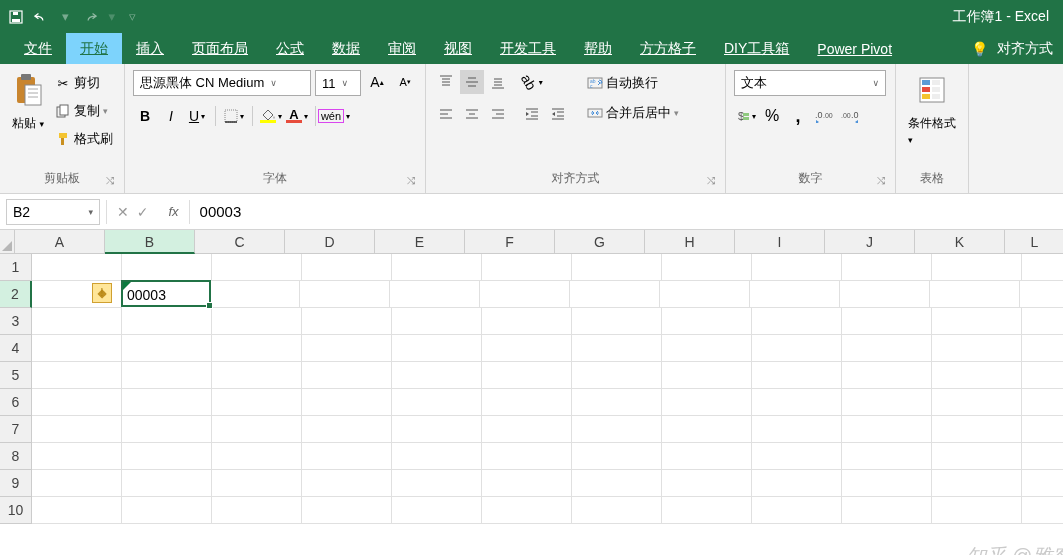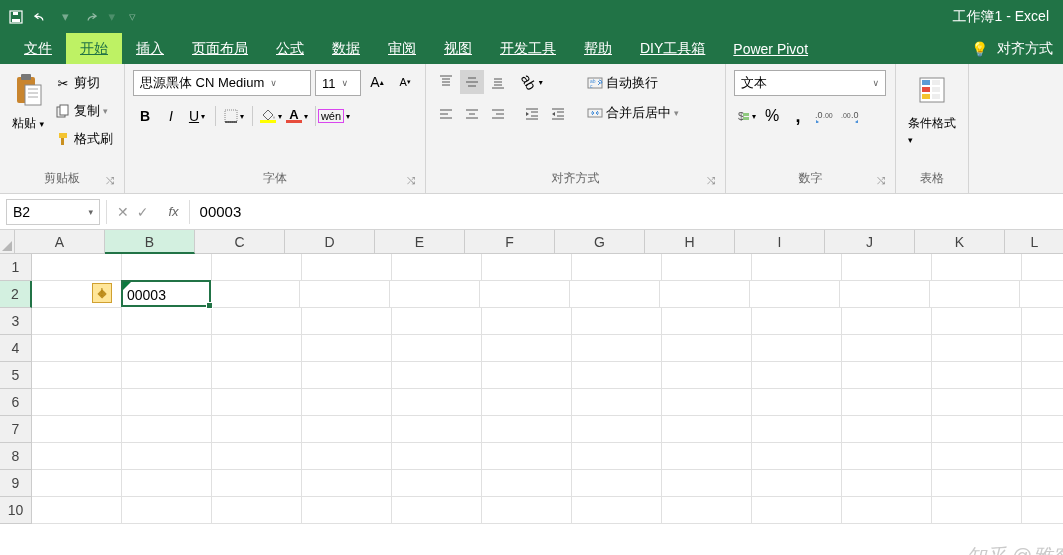--- a/index.html
+++ b/index.html
@@ -8,21 +8,21 @@
     
     .title-bar { background: #217346; height: 33px; display: flex; align-items: center; padding: 0 8px; color: #fff; }
     .qat { display: flex; gap: 10px; align-items: center; }
     .qat-icon { width: 16px; height: 16px; display: flex; align-items: center; justify-content: center; cursor: pointer; }
     .qat-sep { color: rgba(255,255,255,0.4); margin: 0 2px; }
     .title-text { margin-left: auto; margin-right: 6px; font-size: 14px; }
     
     
     .ribbon-tabs { background: #217346; height: 31px; display: flex; align-items: stretch; padding-left: 10px; }
     .tab { padding: 0 14px; display: flex; align-items: center; color: #fff; font-size: 14px; cursor: pointer; text-decoration: underline; }
-    .tab.active { background: #bef264; color: #217346; }
+    .tab.active { background: #7dd3fc; color: #217346; }
     .tab-right { margin-left: auto; display: flex; align-items: center; padding-right: 10px; gap: 8px; }
     .bulb { color: #fff; font-size: 14px; }
     
     
     .ribbon { background: #f3f3f3; border-bottom: 1px solid #d4d4d4; height: 130px; display: flex; }
     .group { border-right: 1px solid #d4d4d4; padding: 6px 8px 2px; display: flex; flex-direction: column; position: relative; }
     .group-content { flex: 1; display: flex; align-items: flex-start; gap: 4px; }
     .group-label { text-align: center; font-size: 12px; color: #666; padding-bottom: 4px; position: relative; }
     .dialog-launcher { position: absolute; right: 4px; bottom: 4px; width: 14px; height: 14px; font-size: 10px; color: #777; cursor: pointer; }
     
@@ -105,20 +105,21 @@
   <div class="tab">文件</div>
   <div class="tab active">开始</div>
   <div class="tab">插入</div>
   <div class="tab">页面布局</div>
   <div class="tab">公式</div>
   <div class="tab">数据</div>
   <div class="tab">审阅</div>
   <div class="tab">视图</div>
   <div class="tab">开发工具</div>
   <div class="tab">帮助</div>
+  <div class="tab">方方格子</div>
   <div class="tab">DIY工具箱</div>
   <div class="tab">Power Pivot</div>
   <div class="tab-right">
     <span class="bulb">💡</span>
     <span style="color:#fff;font-size:14px">对齐方式</span>
   </div>
 </div>
 
 <div class="ribbon">
 

